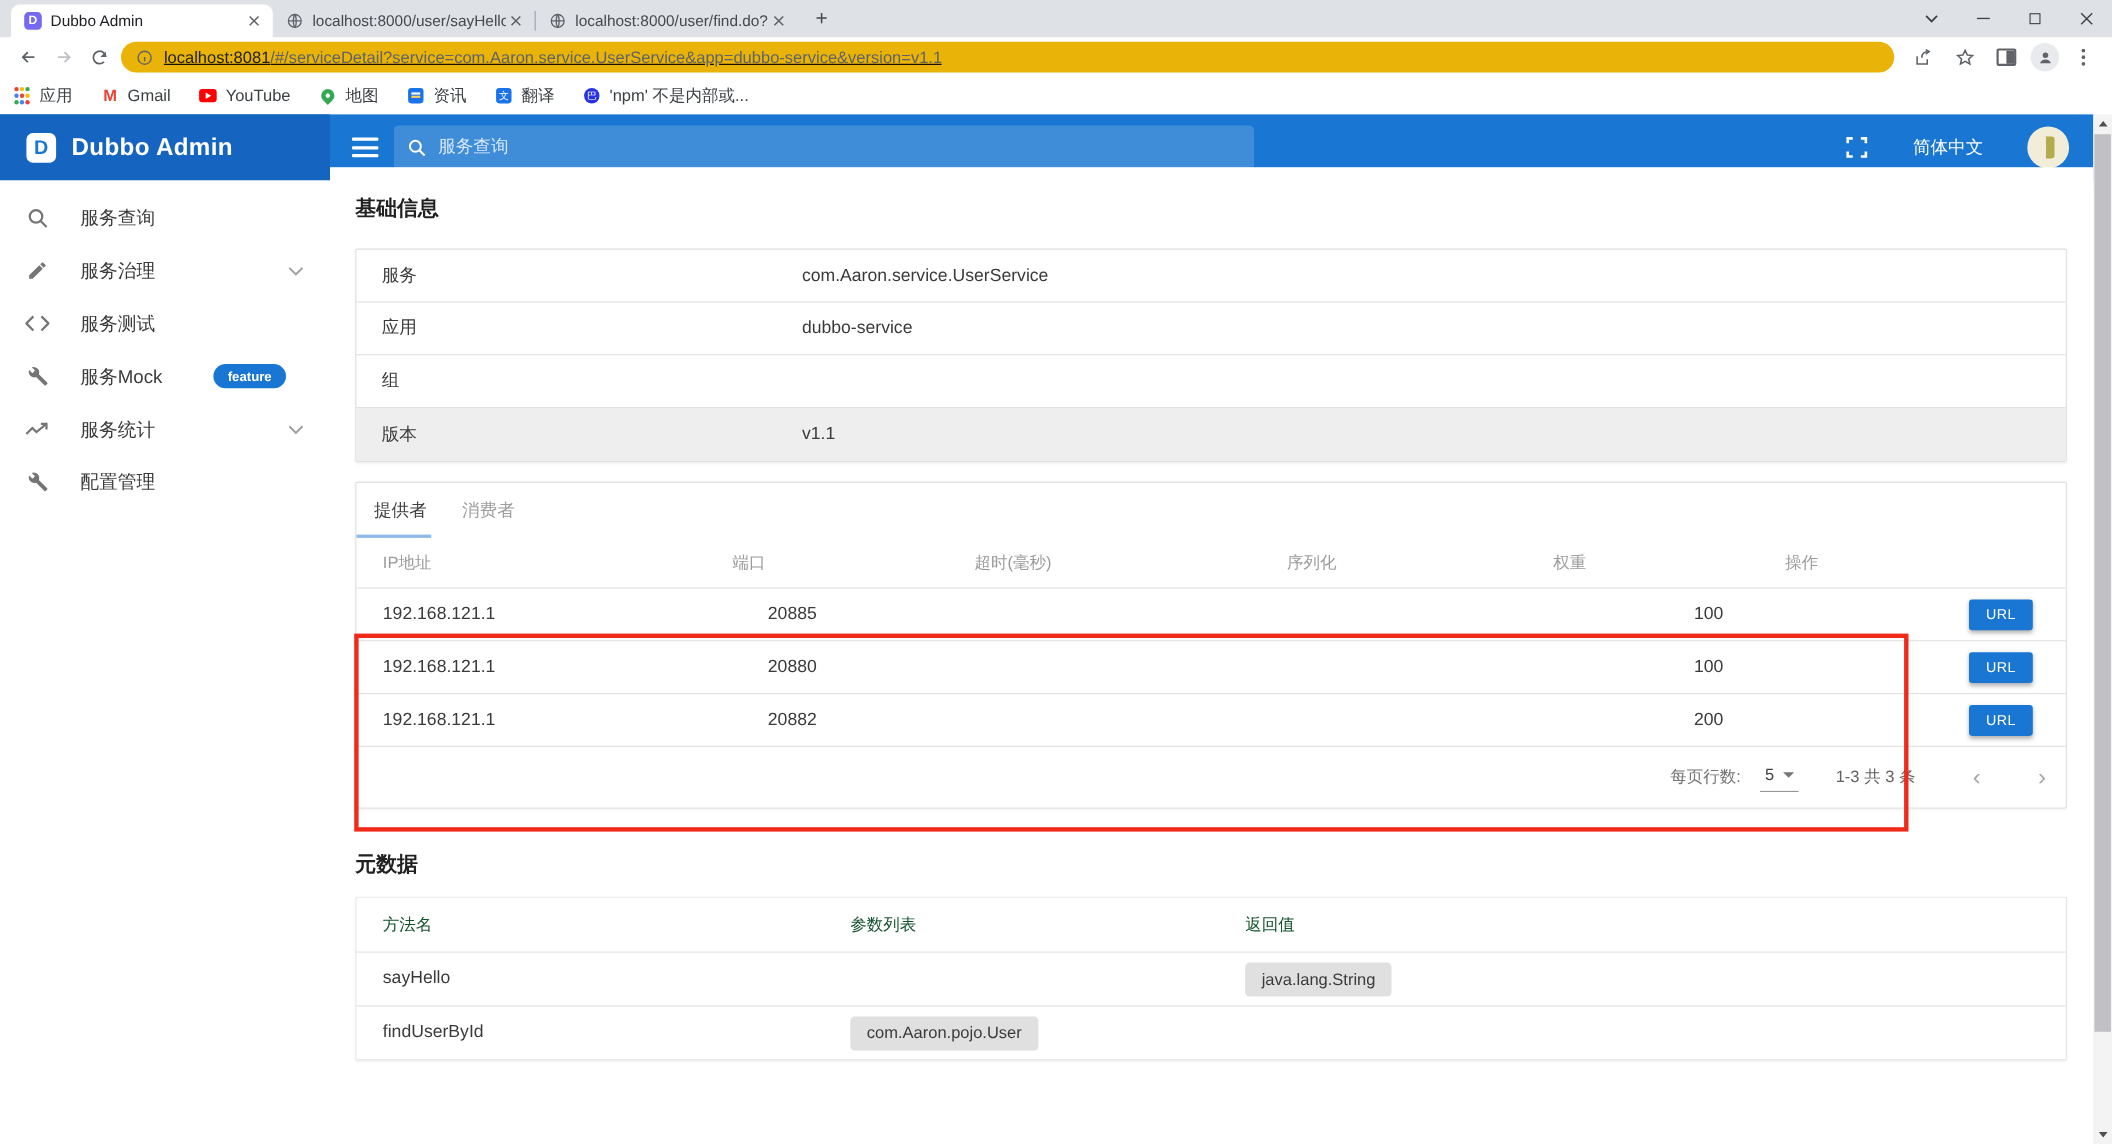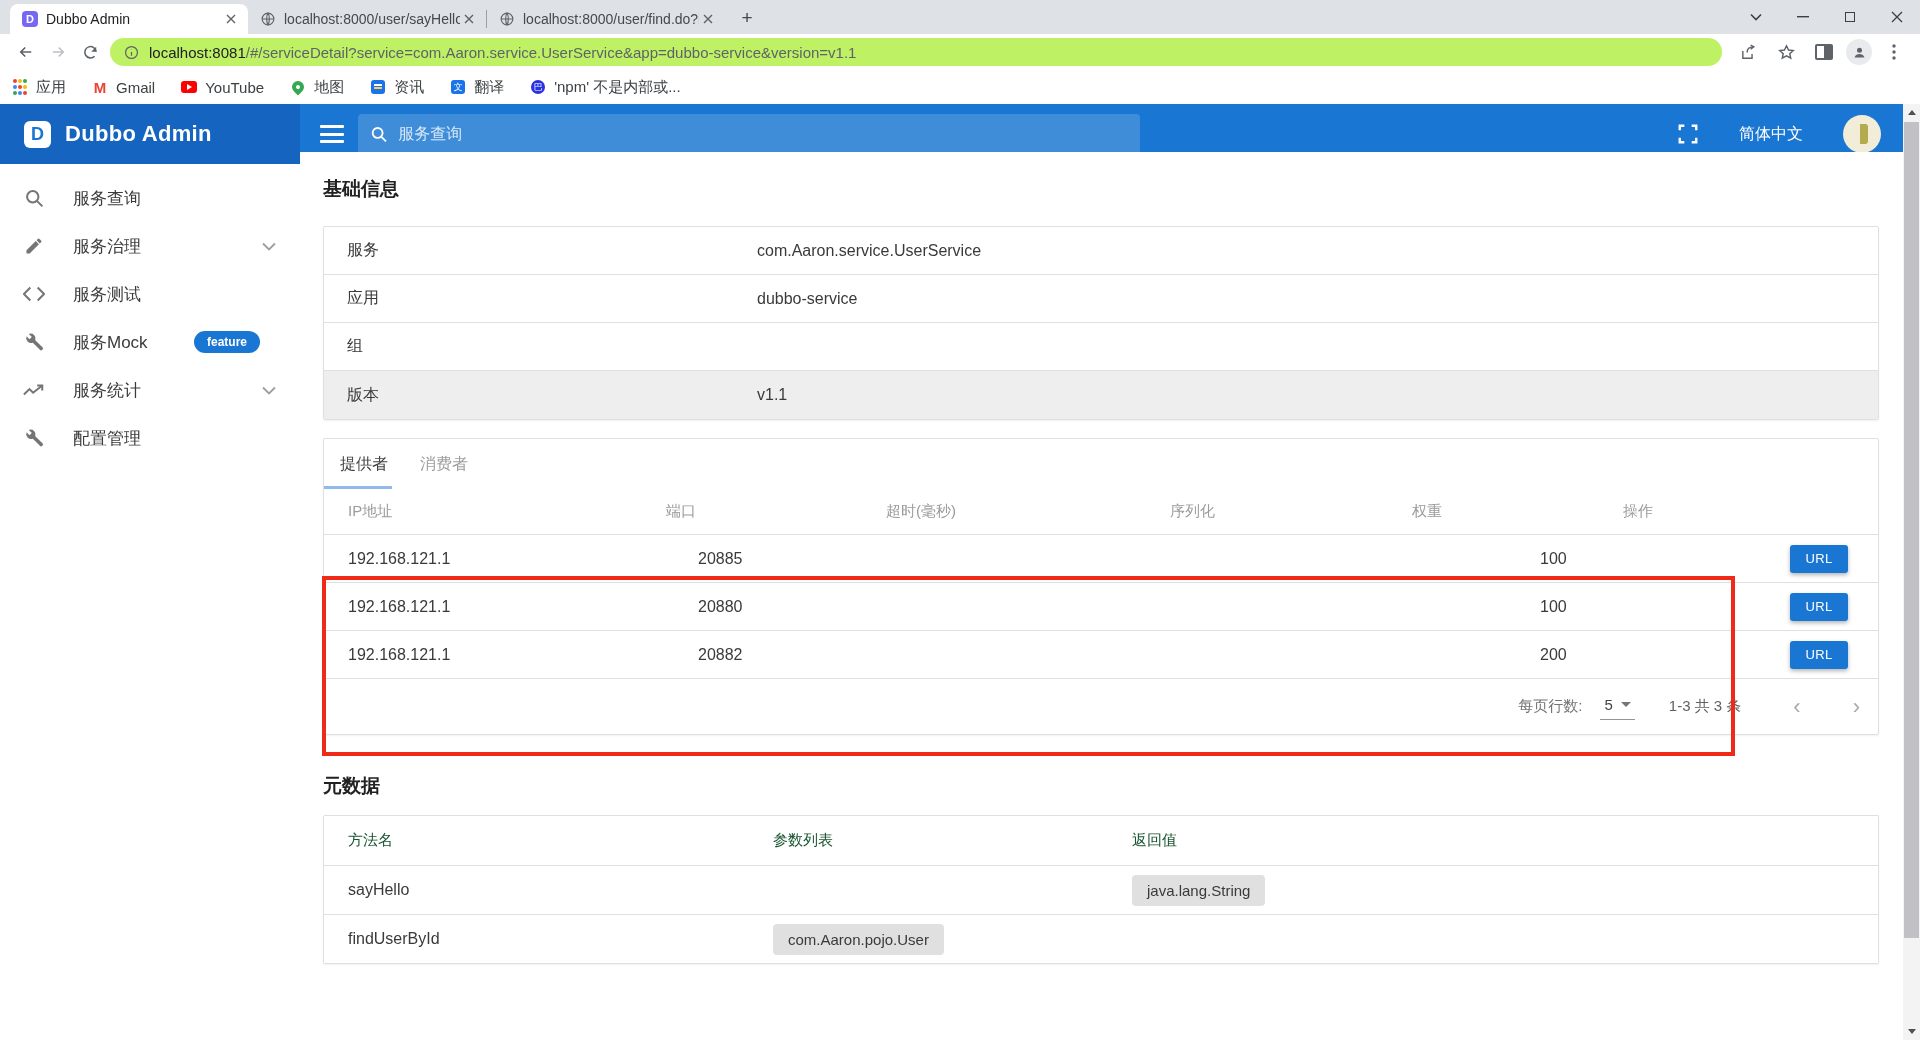--- a/index.html
+++ b/index.html
@@ -27,22 +27,22 @@
   .restore-glyph { width:10px; height:10px; border:1.5px solid #3c4043; position:relative; background:#dee1e6; }
   .restore-glyph:before { content:""; position:absolute; left:2px; bottom:2px; width:10px; height:10px;
     border:1.5px solid #3c4043; border-bottom:none; border-left:none; z-index:-1; }
 
   
   .toolbar { position:absolute; top:34px; left:0; width:1920px; height:36px; background:#fff;
     display:flex; align-items:center; padding:0 10px; }
   .nav-ico { width:32px; height:32px; display:flex; align-items:center; justify-content:center;
     color:#5f6368; flex:none; }
   .nav-ico.disabled { color:#bdc1c6; }
-  .omnibox { flex:1; height:28px; background:#bef264; border-radius:14px; display:flex; align-items:center;
-    padding:0 14px; margin:0 10px 0 4px; font-size:15px; min-width:0; }
+  .omnibox { flex:1; height:28px; background:#eab308; border-radius:14px; display:flex; align-items:center;
+    padding:0 14px; margin:0 10px 0 4px; font-size:15px; min-width:0;text-decoration:underline; }
   .omnibox .scheme-ico { color:#5f6368; margin-right:10px; flex:none; }
   .url-domain { color:#202124; white-space:nowrap; }
   .url-path { color:#5f6368; white-space:nowrap; overflow:hidden; }
   .tb-right { display:flex; align-items:center; gap:6px; flex:none; }
   .avatar-sm { width:26px; height:26px; border-radius:50%; background:#e8eaed; display:flex;
     align-items:center; justify-content:center; color:#5f6368; }
   .sidepanel-ico { width:18px; height:16px; border:2px solid #5f6368; border-radius:2px; position:relative; }
   .sidepanel-ico:before { content:""; position:absolute; right:0; top:0; width:7px; height:100%; background:#5f6368; }
 
   
@@ -98,21 +98,21 @@
     font-weight:bold; padding:4px 13px; border-radius:12px; }
 
   
   .main { position:absolute; left:300px; top:152px; width:1603px; bottom:0; background:#fff;
     padding:24px 24px 0 23px; overflow:hidden; }
   .section-title { font-size:19px; font-weight:bold; color:#212121; }
   .card { border:1px solid #e0e0e0; border-radius:2px; box-shadow:0 1px 2px rgba(0,0,0,.06); background:#fff; }
 
   .card.basic { margin-top:24px; }
   .b-row { height:48px; display:grid; grid-template-columns:405px 1fr; align-items:center;
-    font-size:16px; color:#3a3a3a; border-bottom:1px solid #e0e0e0;gap:28px; }
+    font-size:16px; color:#3a3a3a; border-bottom:1px solid #e0e0e0; }
   .b-row:last-child { border-bottom:none; }
   .b-row.shaded { background:#eeeeee; }
   .b-label { padding-left:23px; }
 
   .title-2 { margin-top:36px; }
   .card.service { margin-top:18px; }
   .tabs-row { height:50px; display:flex; align-items:flex-end; position:relative;text-align:center; }
   .ui-tab { padding:0 16px; height:50px; display:flex; align-items:center; font-size:16px; color:#9e9e9e; }
   .ui-tab.active { color:#424242; }
   .tab-slider { position:absolute; left:0; bottom:0; width:68px; height:3px; background:#90b9ec; }

